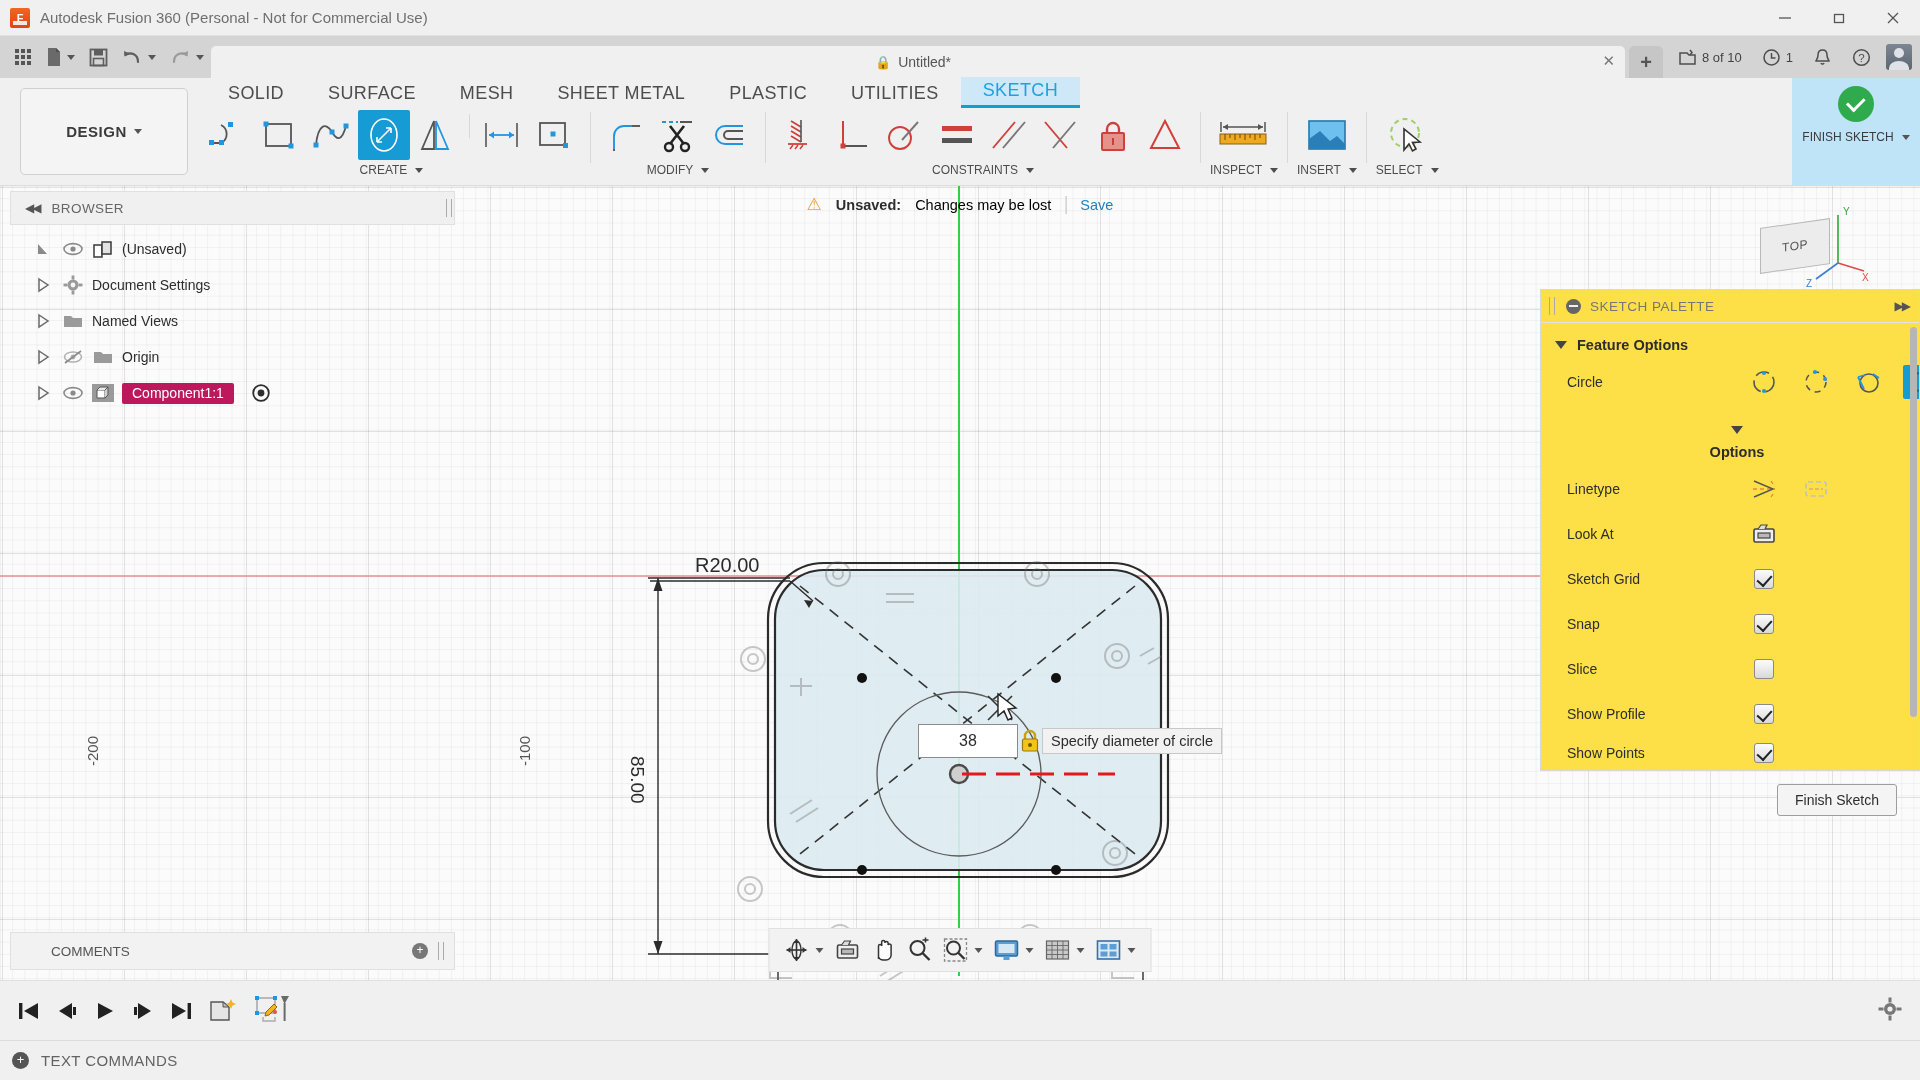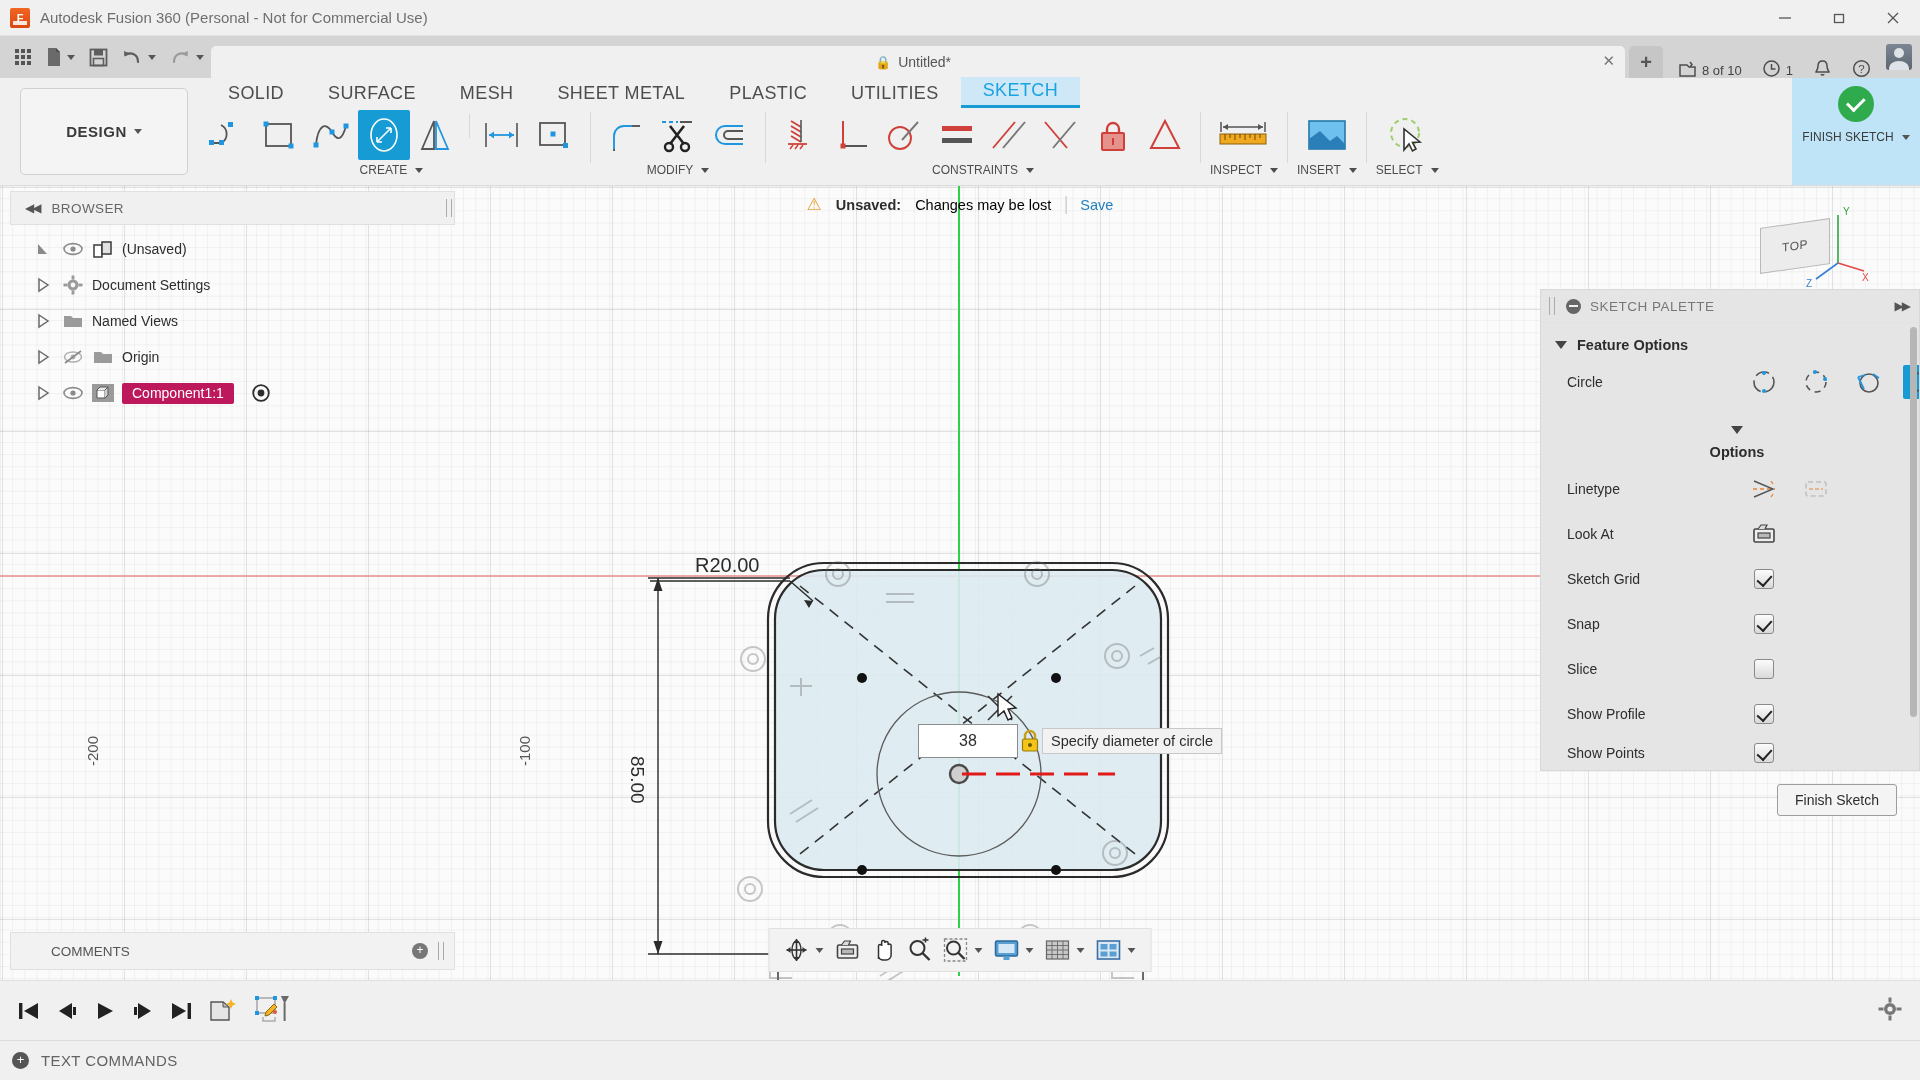--- a/index.html
+++ b/index.html
@@ -47,21 +47,21 @@
   }
   .doc-tab .lock { margin-right:7px; font-size:13px; color:#6f6f6f; }
   .doc-tab .tab-title{ font-size:14px; color:#555; }
   .tab-close { position:absolute; right:10px; top:7px; color:#777; font-size:15px; line-height:16px; }
   .tab-add {
     width:34px; height:32px; margin-top:10px; margin-left:4px; background:#c6c6c6;
     border-radius:5px 5px 0 0; display:flex; align-items:center; justify-content:center;
     color:#555; font-size:20px; font-weight:bold;
   }
   .qat-right { display:flex; align-items:center; height:100%; padding-right:8px; gap:2px; margin-left:6px;}
-  .qr-item { display:flex; align-items:flex-end; gap:5px; padding:0 9px; height:100%; color:#444; font-size:13px;}
+  .qr-item { display:flex; align-items:center; gap:5px; padding:0 9px; height:100%; color:#444; font-size:13px;}
   .avatar {
     width:26px;height:26px;border-radius:3px;background:linear-gradient(#7d8793,#5c6672);
     position:relative; overflow:hidden; margin-left:4px;
   }
   .avatar:before{content:"";position:absolute;top:4px;left:8px;width:10px;height:10px;border-radius:50%;background:#dfe3e8;}
   .avatar:after{content:"";position:absolute;bottom:-5px;left:3px;width:20px;height:14px;border-radius:50% 50% 0 0;background:#dfe3e8;}
 
   
   .ribbon { flex:0 0 108px; background:#f0f0f0; display:flex; position:relative; border-bottom:1px solid #dcdcdc;}
   .workspace-box {
@@ -150,21 +150,21 @@
   .viewcube { position:absolute; right:50px; top:15px; width:130px; height:110px; z-index:8;}
   .vc-face {
     position:absolute; left:20px; top:22px; width:70px; height:46px;
     background:#ececec; border:1px solid #b9b9b9; color:#555; font-size:12px;
     display:flex; align-items:center; justify-content:center; letter-spacing:.5px;
     transform: skewY(-8deg);
   }
 
   
   .palette {
-    position:absolute; right:0; top:103px; width:380px; background:#e5e5e5;
+    position:absolute; right:0; top:103px; width:380px; background:#fde047;
     border:1px solid #d8d8d8; z-index:12; display:flex; flex-direction:column;
     max-height:545px;
   }
   .pal-head { height:33px; display:flex; align-items:center; gap:9px; padding-left:8px; border-bottom:1px solid #e2e2e2;}
   .pal-head .ptitle{color:#777;font-size:13.5px;letter-spacing:.5px;}
   .pal-head .expand{margin-left:auto;margin-right:10px;color:#555;font-size:12px;letter-spacing:-2px;}
   .pal-body{flex:1;overflow:hidden;position:relative;}
   .sect-title{ display:flex; align-items:center; gap:10px; padding:14px 0 6px 14px; font-size:14.5px; font-weight:bold; color:#2d2d2d;}
   .tri-down{width:0;height:0;border-left:6px solid transparent;border-right:6px solid transparent;border-top:8px solid #444;}
   .prow{ display:flex; align-items:center; min-height:45px; padding:0 0 0 26px;}

